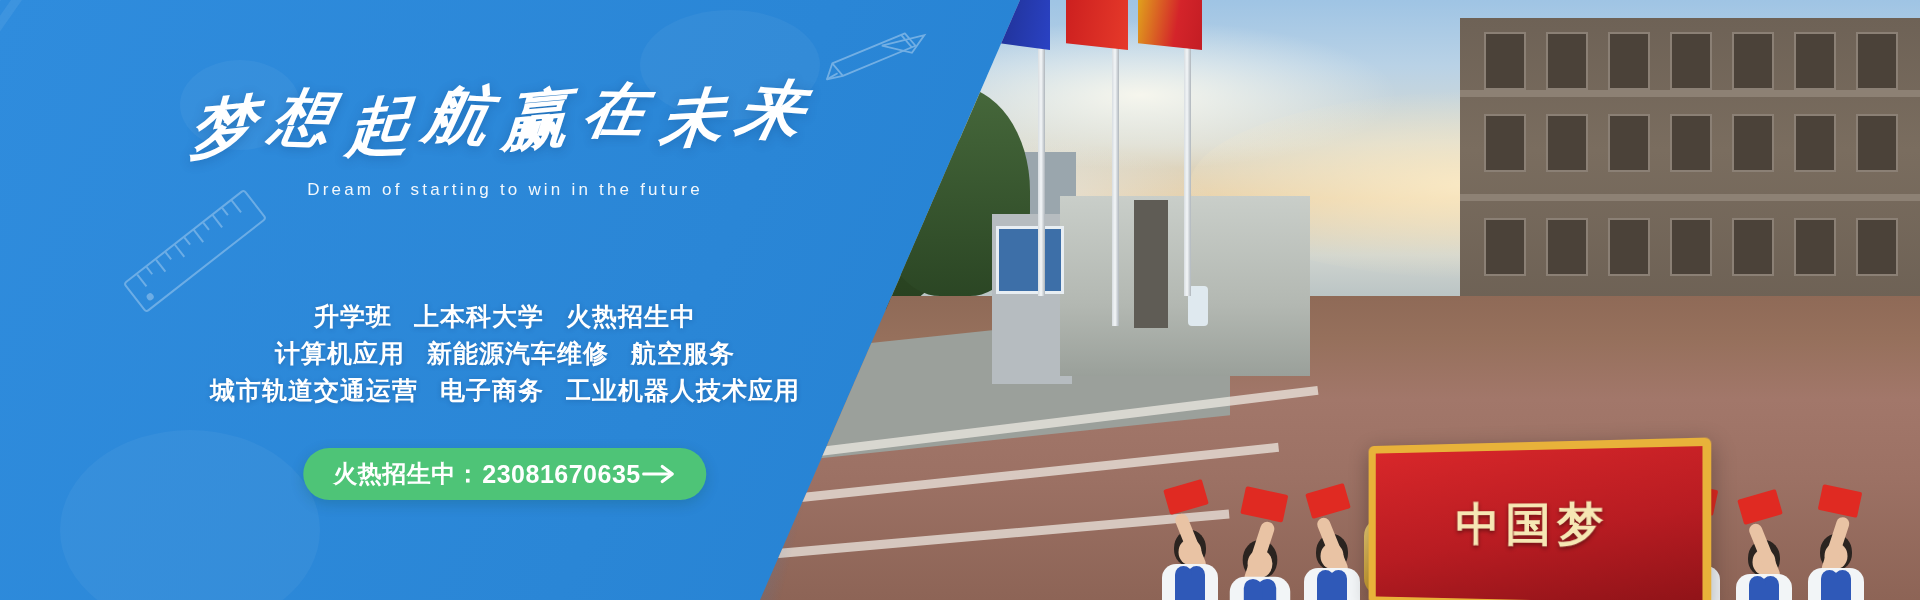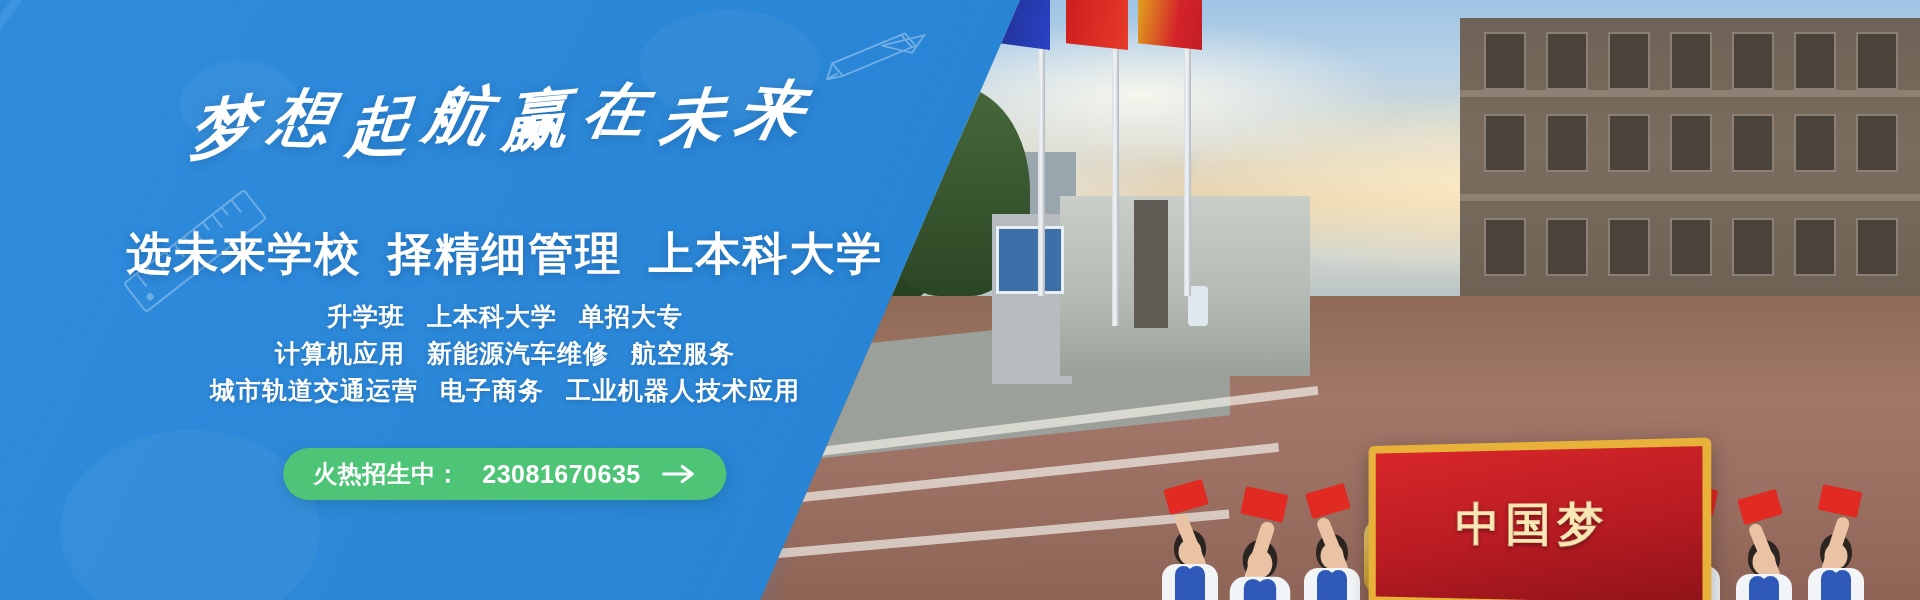--- a/index.html
+++ b/index.html
@@ -185,21 +185,21 @@
   }
   .prog .gap{display:inline-block;width:22px;}
   .pr1{top:300px;}
   .pr2{top:337px;}
   .pr3{top:374px;}
 
   .cta{
     position:absolute;left:50%;transform:translateX(-50%);top:448px;
     height:52px;padding:0 30px;border-radius:26px;
     background:#4ec477;
-    display:flex;align-items:center;gap:22px;
+    display:flex;align-items:center;gap:2px;
     box-shadow:0 4px 14px rgba(0,60,30,.18);
     cursor:pointer;border:none;
   }
   .cta .ctatxt{color:#fff;font-size:24px;font-weight:700;letter-spacing:.5px;white-space:nowrap;}
   .cta .ctanum{color:#fff;font-size:25px;font-weight:700;letter-spacing:.5px;}
   .cta .arw{display:flex;align-items:center;}
 </style>
 </head>
 <body>
 
@@ -404,24 +404,24 @@
     </div>
 
     <div class="veil"></div>
     <div class="veil2"></div>
   </div>
 
   <div id="copy">
 
     <div class="calli" id="calli"><span>梦</span><span>想</span><span>起</span><span>航</span><span>赢</span><span>在</span><span>未</span><span>来</span></div>
 
-
-    <div class="head2" id="head2"><b>选未来学校</b><span class="gap"></span><b>择精细管理</b><span class="gap"></span><b>上本科大学</b></div>
-
-    <div class="prog pr1" id="pr1"><span>升学班</span><span class="gap"></span><span>上本科大学</span><span class="gap"></span><span>单招大专</span></div>
+    <div class="eng">Dream of starting to win in the future</div>
+
+
+    <div class="prog pr1" id="pr1"><span>升学班</span><span class="gap"></span><span>上本科大学</span><span class="gap"></span><span>火热招生中</span></div>
     <div class="prog pr2" id="pr2"><span>计算机应用</span><span class="gap"></span><span>新能源汽车维修</span><span class="gap"></span><span>航空服务</span></div>
     <div class="prog pr3" id="pr3"><span>城市轨道交通运营</span><span class="gap"></span><span>电子商务</span><span class="gap"></span><span>工业机器人技术应用</span></div>
 
     <div class="cta">
       <span class="ctatxt">火热招生中：</span>
       <span class="ctanum">23081670635</span>
       <span class="arw">
         <svg width="34" height="20" viewBox="0 0 34 20">
           <line x1="1" y1="10" x2="27" y2="10" stroke="#ffffff" stroke-width="3.2" stroke-linecap="round"></line>
           <polyline points="20,2.5 30,10 20,17.5" fill="none" stroke="#ffffff" stroke-width="3.2" stroke-linecap="round" stroke-linejoin="round"></polyline>

